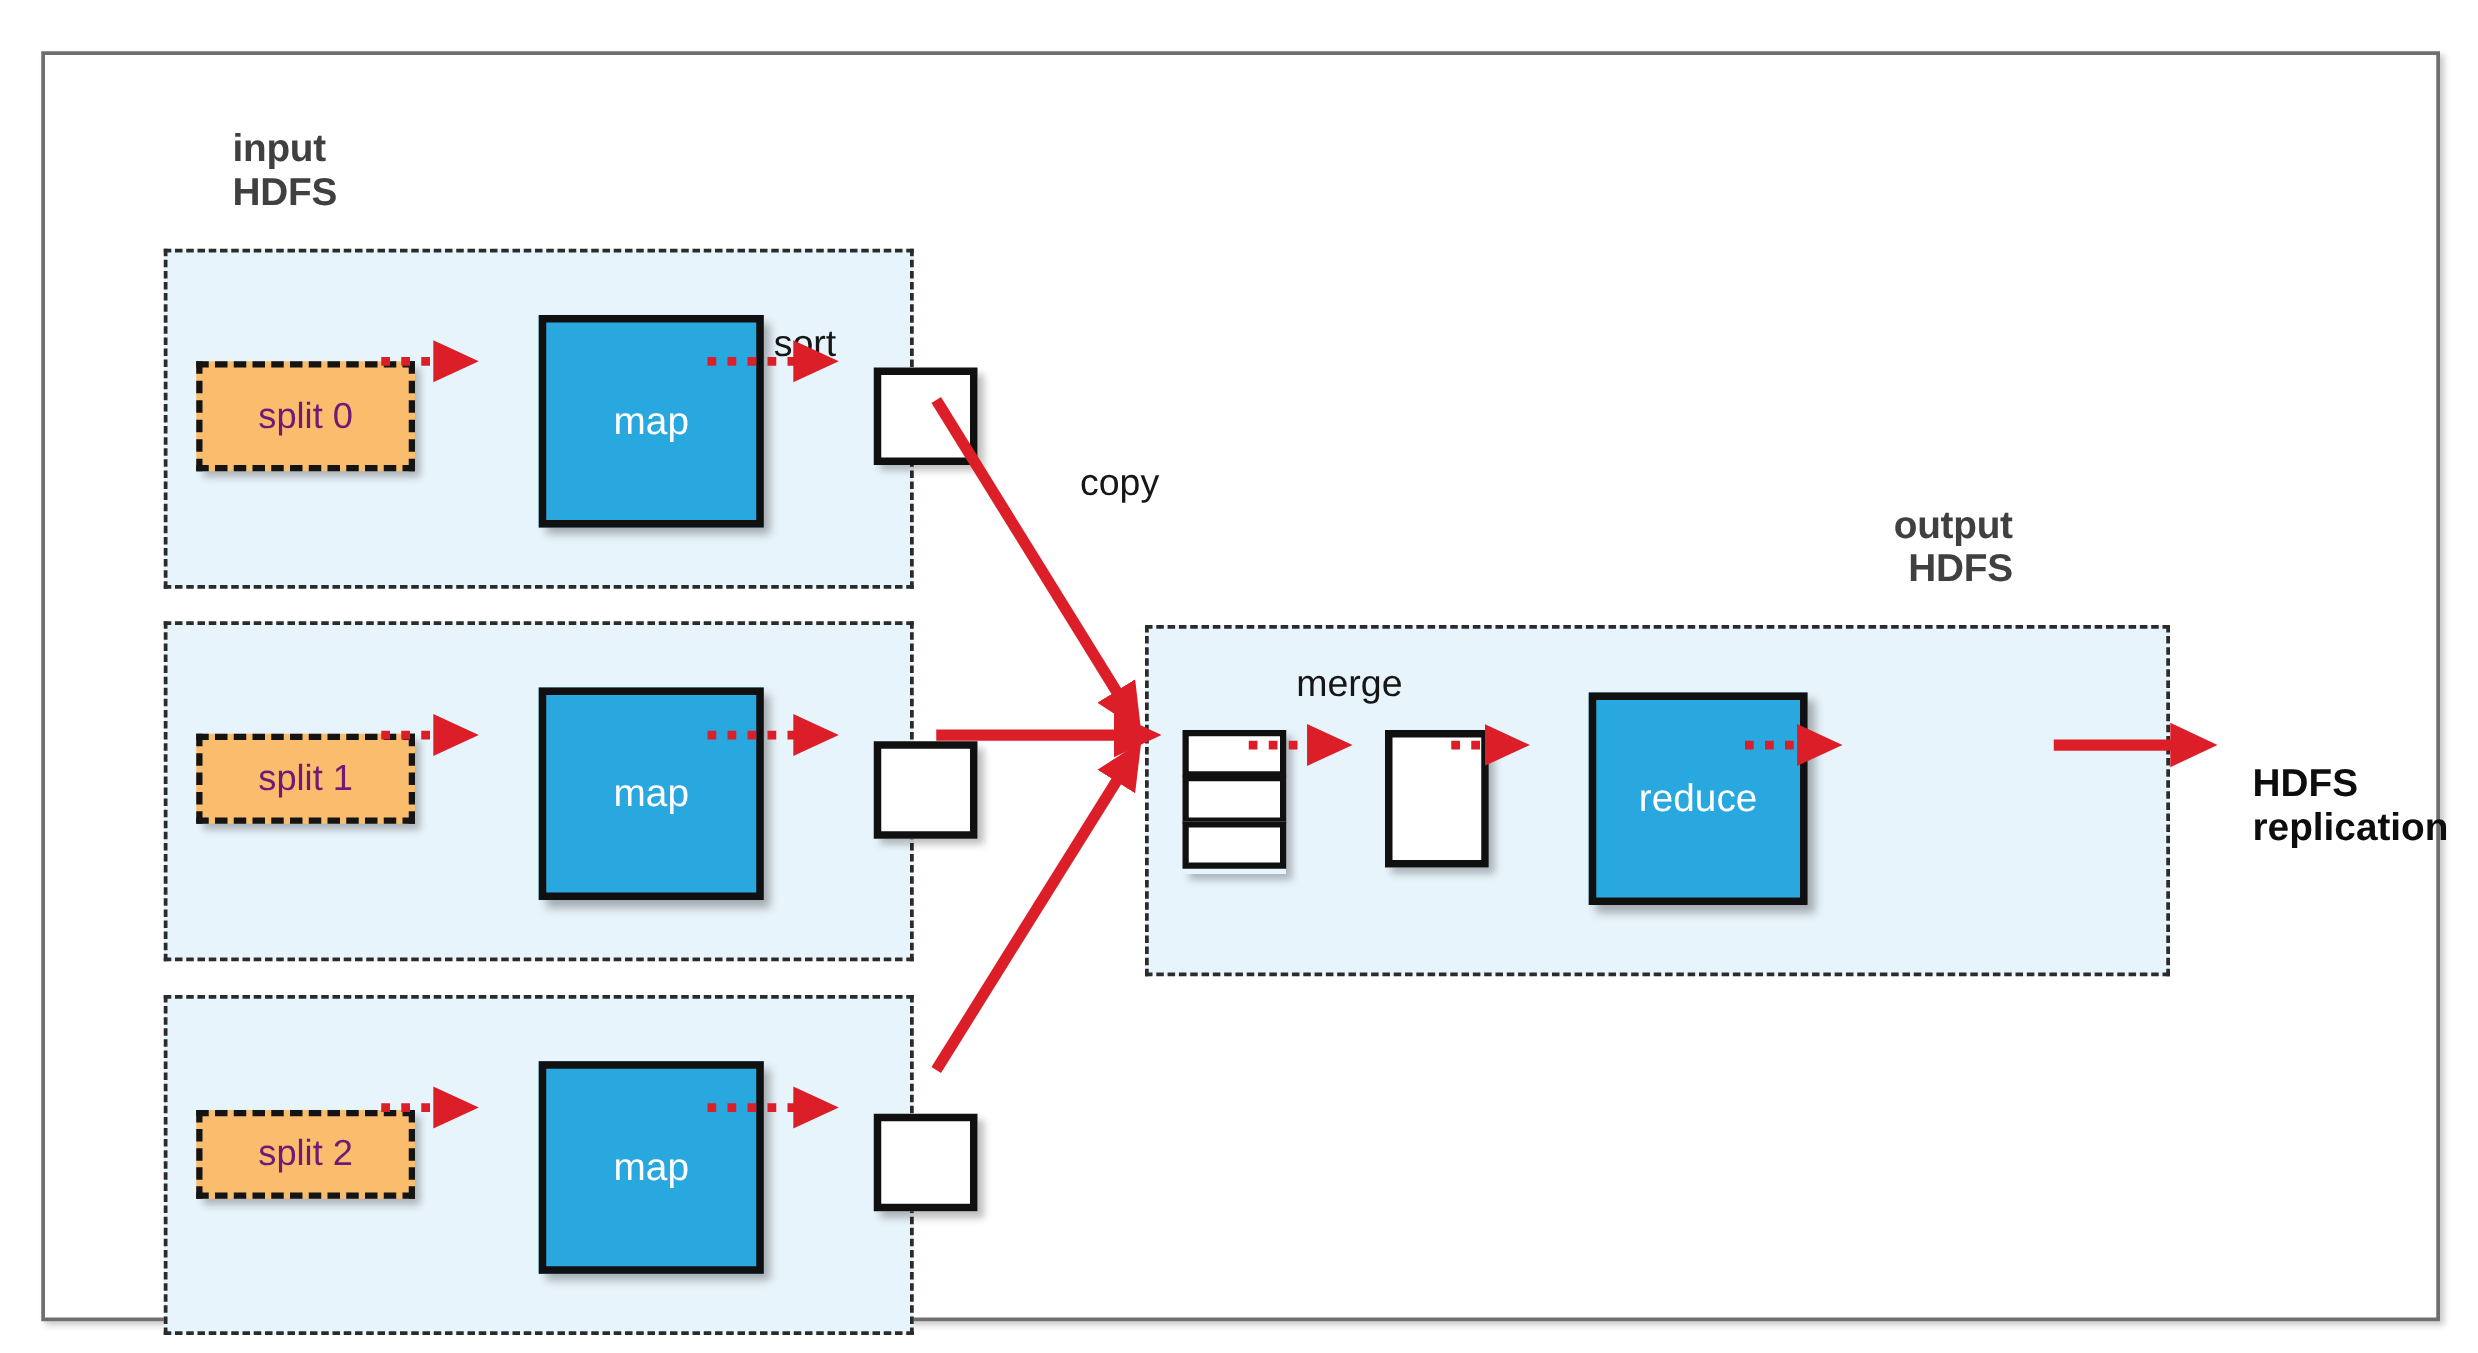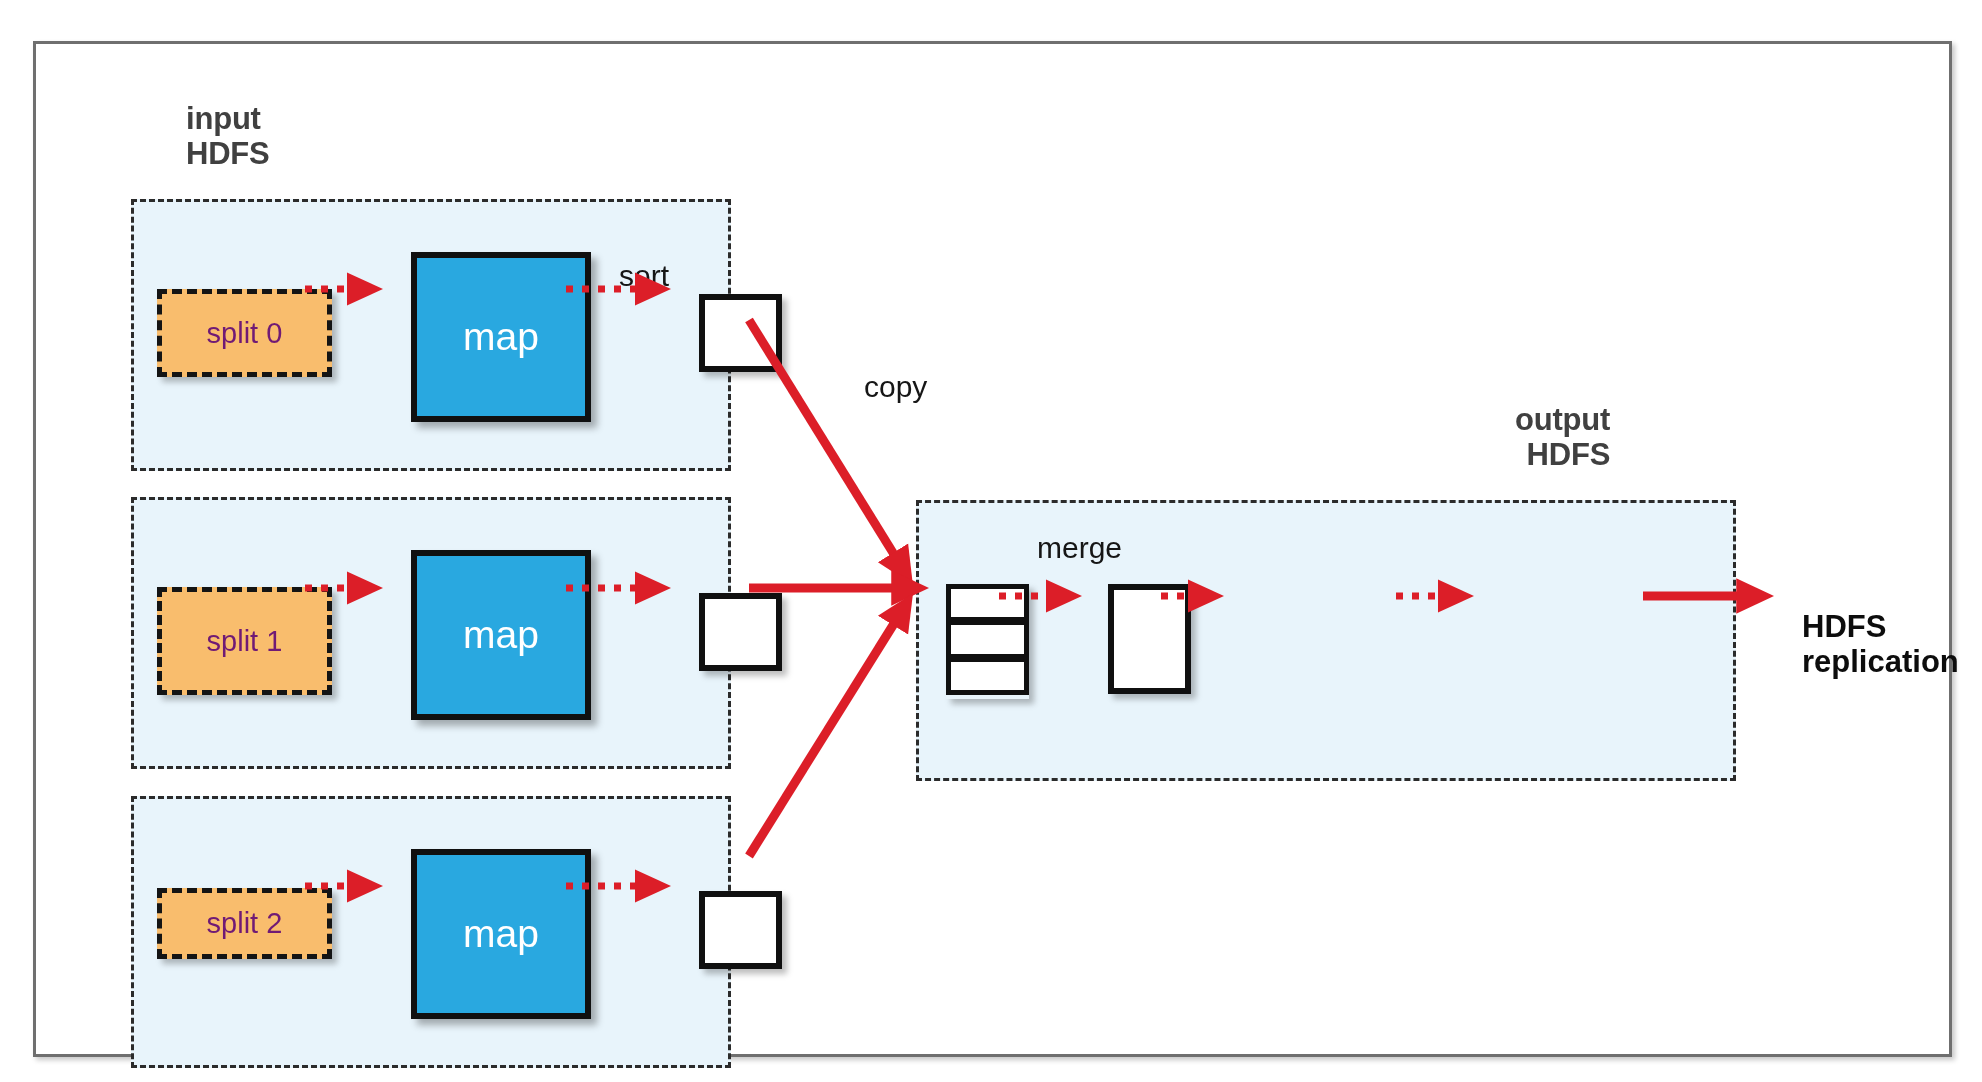--- a/index.html
+++ b/index.html
@@ -61,36 +61,37 @@
     border: 5px dashed #141414;
     box-sizing: border-box;
     display: flex;
     align-items: center;
     justify-content: center;
     font-size: 29px;
     color: #701a75;
     box-shadow: 5px 5px 6px rgba(0,0,0,0.26);
   }
   #split-0 { left: 121px; top: 245px; width: 175px; height: 88px; }
-  #split-1 { left: 121px; top: 543px; width: 175px; height: 108px; }
+  #split-1 { left: 121px; top: 543px; width: 175px; height: 72px; }
   #split-2 { left: 121px; top: 844px; width: 175px; height: 71px; }
   #part-0  { left: 1465px; top: 551px; width: 175px; height: 88px; }
 
   
   .proc-box {
     position: absolute;
     background: #29a8e0;
     border: 6px solid #101010;
     box-sizing: border-box;
     display: flex;
     align-items: center;
     justify-content: center;
-    font-size: 39px;
+    font-size: 31px;
     color: #ffffff;
     box-shadow: 6px 6px 7px rgba(0,0,0,0.30);
+    margin-left: 20px;
   }
   #map-0   { left: 375px; top: 208px; width: 180px; height: 170px; }
   #map-1   { left: 375px; top: 506px; width: 180px; height: 170px; }
   #map-2   { left: 375px; top: 805px; width: 180px; height: 170px; }
   #reduce  { left: 1215px; top: 510px; width: 175px; height: 170px; }
 
   
   .buffer-box {
     position: absolute;
     background: #ffffff;
@@ -187,20 +188,21 @@
     <div class="buffer-box" id="sort-buf-2"></div>
 
     <div id="merge-stack">
       <div class="merge-seg"></div>
       <div class="merge-seg"></div>
       <div class="merge-seg"></div>
     </div>
 
     <div class="buffer-box" id="merge-out"></div>
 
+    <div class="proc-box" id="reduce">reduce</div>
 
 
     <div class="edge-label" id="label-sort">sort</div>
     <div class="edge-label" id="label-copy">copy</div>
     <div class="edge-label" id="label-merge">merge</div>
     <div id="label-hdfs-replication">HDFS
 replication</div>
 
   </div>
 

